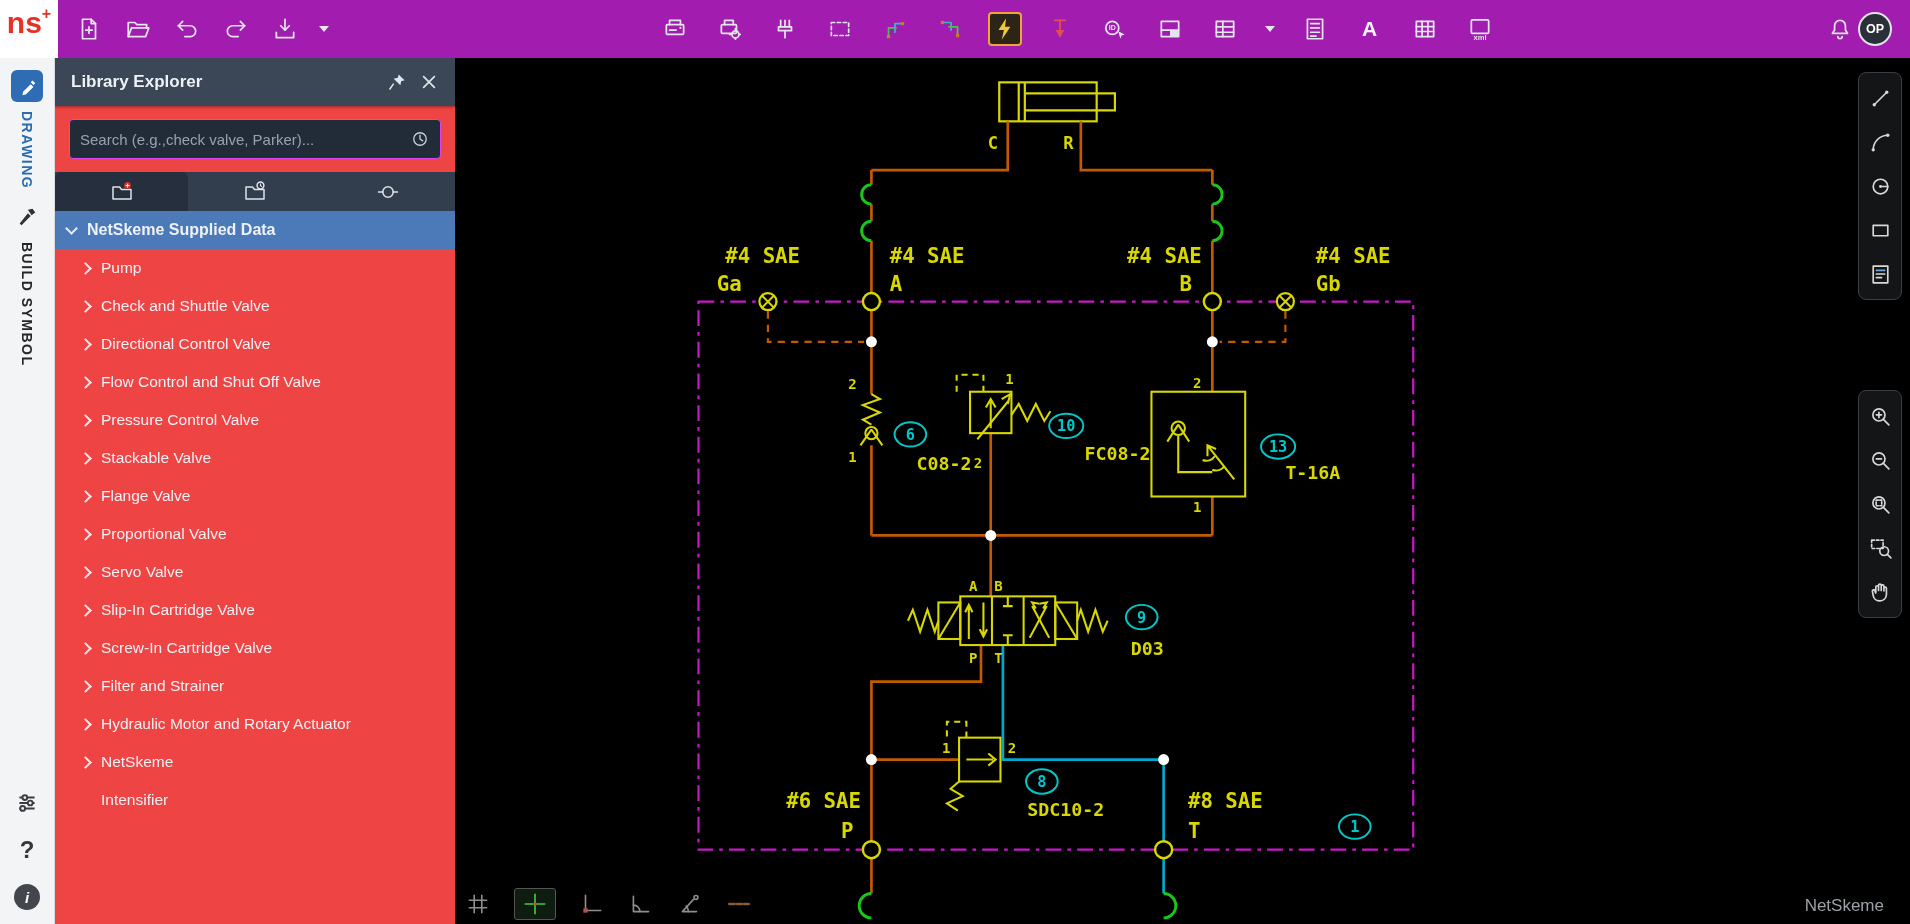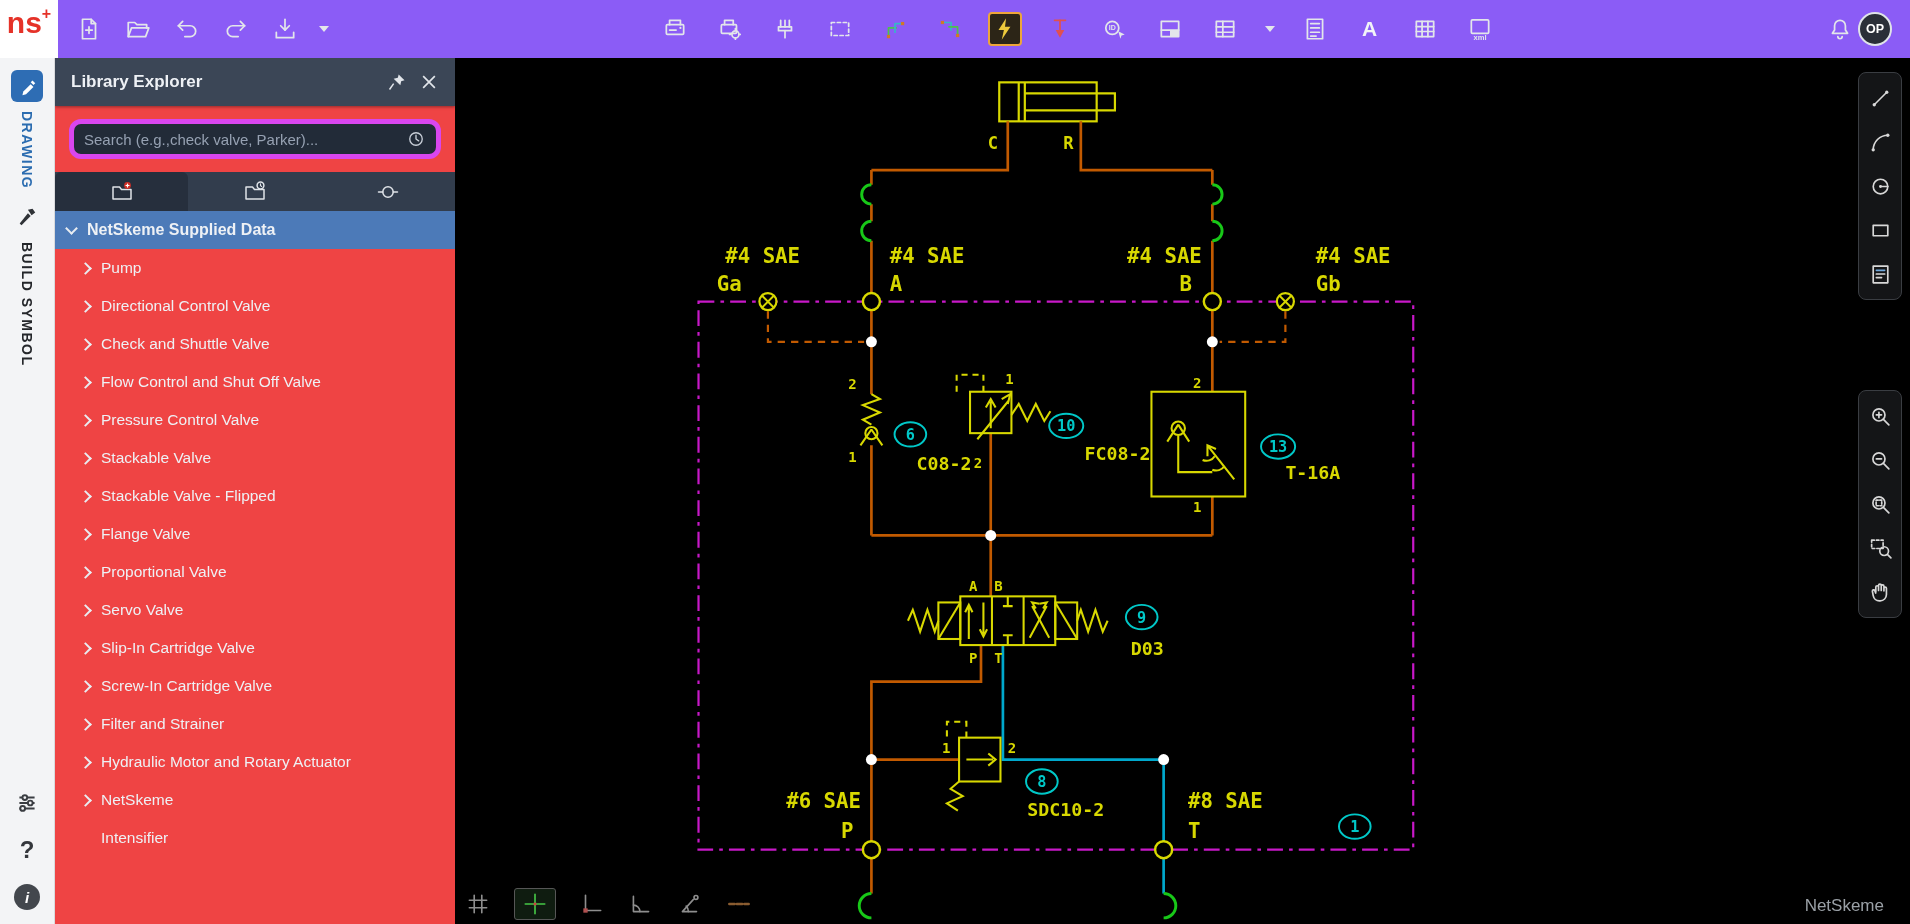--- a/index.html
+++ b/index.html
@@ -1,19 +1,19 @@
 <!DOCTYPE html>
 <html><head>
 <meta charset="utf-8">
 <style>
   *{margin:0;padding:0;box-sizing:border-box}
   html,body{width:1910px;height:924px;overflow:hidden;font-family:"Liberation Sans",sans-serif;background:#000}
 
   
-  .topbar{height:58px;background:#8b5cf6;display:flex;align-items:center}
+  .topbar{height:58px;background:#a21caf;display:flex;align-items:center}
   .logo{width:58px;height:58px;background:#fff;display:flex;align-items:flex-start;justify-content:center;padding-top:8px;cursor:pointer}
   .logo .ns{color:#e53228;font-size:30px;font-weight:bold;line-height:1}
   .logo .plus{color:#e53228;font-size:16px;font-weight:bold;line-height:1;margin-top:-2px}
   .group{display:flex;align-items:center}
   .file-group{margin-left:14px;gap:15px}
   .center-group{margin:0 auto;gap:21px}
   .right-group{margin-right:18px;gap:1px}
   .tbtn{width:34px;height:34px;display:flex;align-items:center;justify-content:center;background:none;border:none;cursor:pointer;padding:0}
   .tbtn svg{width:26px;height:26px;stroke:#e3e6ea;fill:none;stroke-width:1.6;stroke-linecap:round;stroke-linejoin:round}
   .tbtn.narrow{width:14px}
@@ -40,21 +40,21 @@
   .help-glyph{font-size:24px;font-weight:bold;color:#34373c}
   .info-circle{width:26px;height:26px;border-radius:50%;background:#43474d;color:#fff;font-size:15px;font-weight:bold;font-style:italic;display:flex;align-items:center;justify-content:center}
 
   
   .library{width:400px;background:#ef4444;display:flex;flex-direction:column;overflow:hidden;color:#eef1f5}
   .lib-header{height:48px;flex:none;display:flex;align-items:center;padding:0 10px 0 16px;background:#3b4656;box-shadow:0 1px 3px rgba(0,0,0,.4)}
   .lib-title{font-size:17px;font-weight:bold;flex:1}
   .hbtn{background:none;border:none;width:32px;height:32px;cursor:pointer;display:flex;align-items:center;justify-content:center}
   .hbtn svg{width:20px;height:20px}
   .search-wrap{padding:13px 14px;flex:none}
-  .search-box{height:40px;background:#222b38;border:5px solid #d946ef;border-radius:12px;display:flex;align-items:center;padding:3px 10px}
+  .search-box{height:40px;background:#222b38;border:1px solid #d946ef;border-radius:4px;display:flex;align-items:center;padding:3px 10px}
   .search-input{flex:1;background:transparent;border:none;outline:none;color:#dfe5ec;font-size:15px;font-family:"Liberation Sans",sans-serif}
   .search-input::placeholder{color:#96a1b2}
   .lib-tabs{display:flex;background:#323d4d;flex:none}
   .lib-tab{flex:1;height:39px;display:flex;align-items:center;justify-content:center;background:none;border:none;cursor:pointer}
   .lib-tab.active{background:#262f3d;border-radius:6px 6px 0 0}
   .lib-tab svg{width:24px;height:24px;stroke:#dfe3e8;fill:none;stroke-width:1.5;stroke-linecap:round;stroke-linejoin:round}
   .gbm-row{height:32px;flex:none;display:flex;align-items:center;gap:10px;padding:0 14px;background:#3c4759;border-bottom:1px solid #313c4c;font-size:15px}
   .gbm-check{width:16px;height:16px;accent-color:#fff;cursor:pointer}
   .root-row{height:38px;flex:none;background:#4c7ab8;display:flex;align-items:center;gap:11px;padding:0 12px;font-size:16px;font-weight:bold;cursor:pointer}
   .tree{flex:1;overflow:hidden}
@@ -354,41 +354,37 @@
       <span>NetSkeme Supplied Data</span>
     </div>
 
     <div class="tree">
         <div class="tree-row">
           <span class="chev"></span>
           <span>Pump</span>
         </div>
         <div class="tree-row">
           <span class="chev"></span>
+          <span>Check and Shuttle Valve</span>
+        </div>
+        <div class="tree-row">
+          <span class="chev"></span>
           <span>Directional Control Valve</span>
         </div>
         <div class="tree-row">
           <span class="chev"></span>
-          <span>Check and Shuttle Valve</span>
-        </div>
-        <div class="tree-row">
-          <span class="chev"></span>
           <span>Flow Control and Shut Off Valve</span>
         </div>
         <div class="tree-row">
           <span class="chev"></span>
           <span>Pressure Control Valve</span>
         </div>
         <div class="tree-row">
           <span class="chev"></span>
           <span>Stackable Valve</span>
-        </div>
-        <div class="tree-row">
-          <span class="chev"></span>
-          <span>Stackable Valve - Flipped</span>
         </div>
         <div class="tree-row">
           <span class="chev"></span>
           <span>Flange Valve</span>
         </div>
         <div class="tree-row">
           <span class="chev"></span>
           <span>Proportional Valve</span>
         </div>
         <div class="tree-row">

